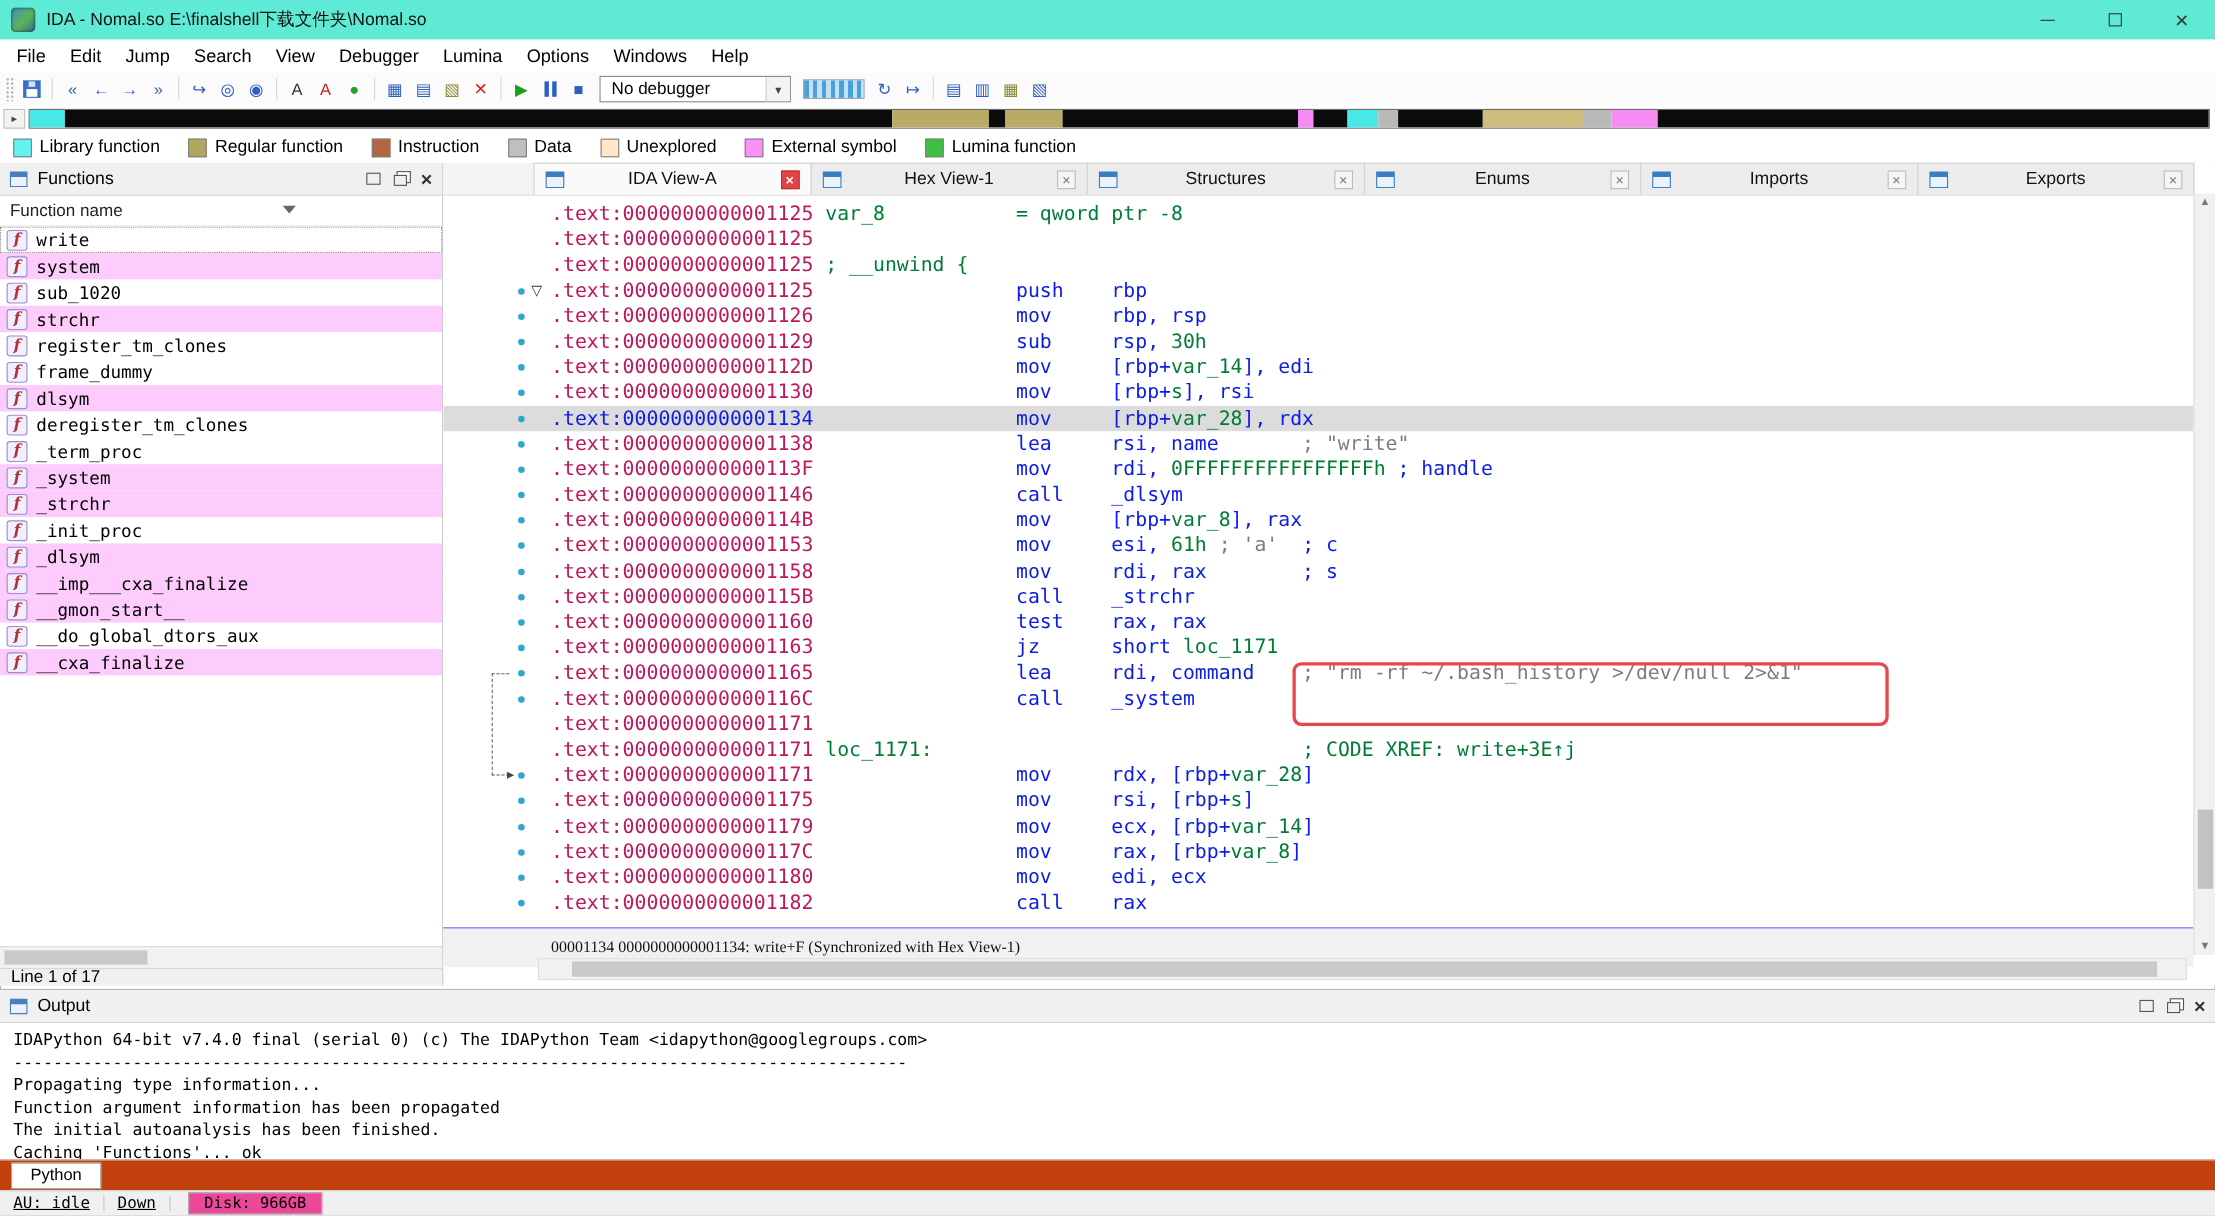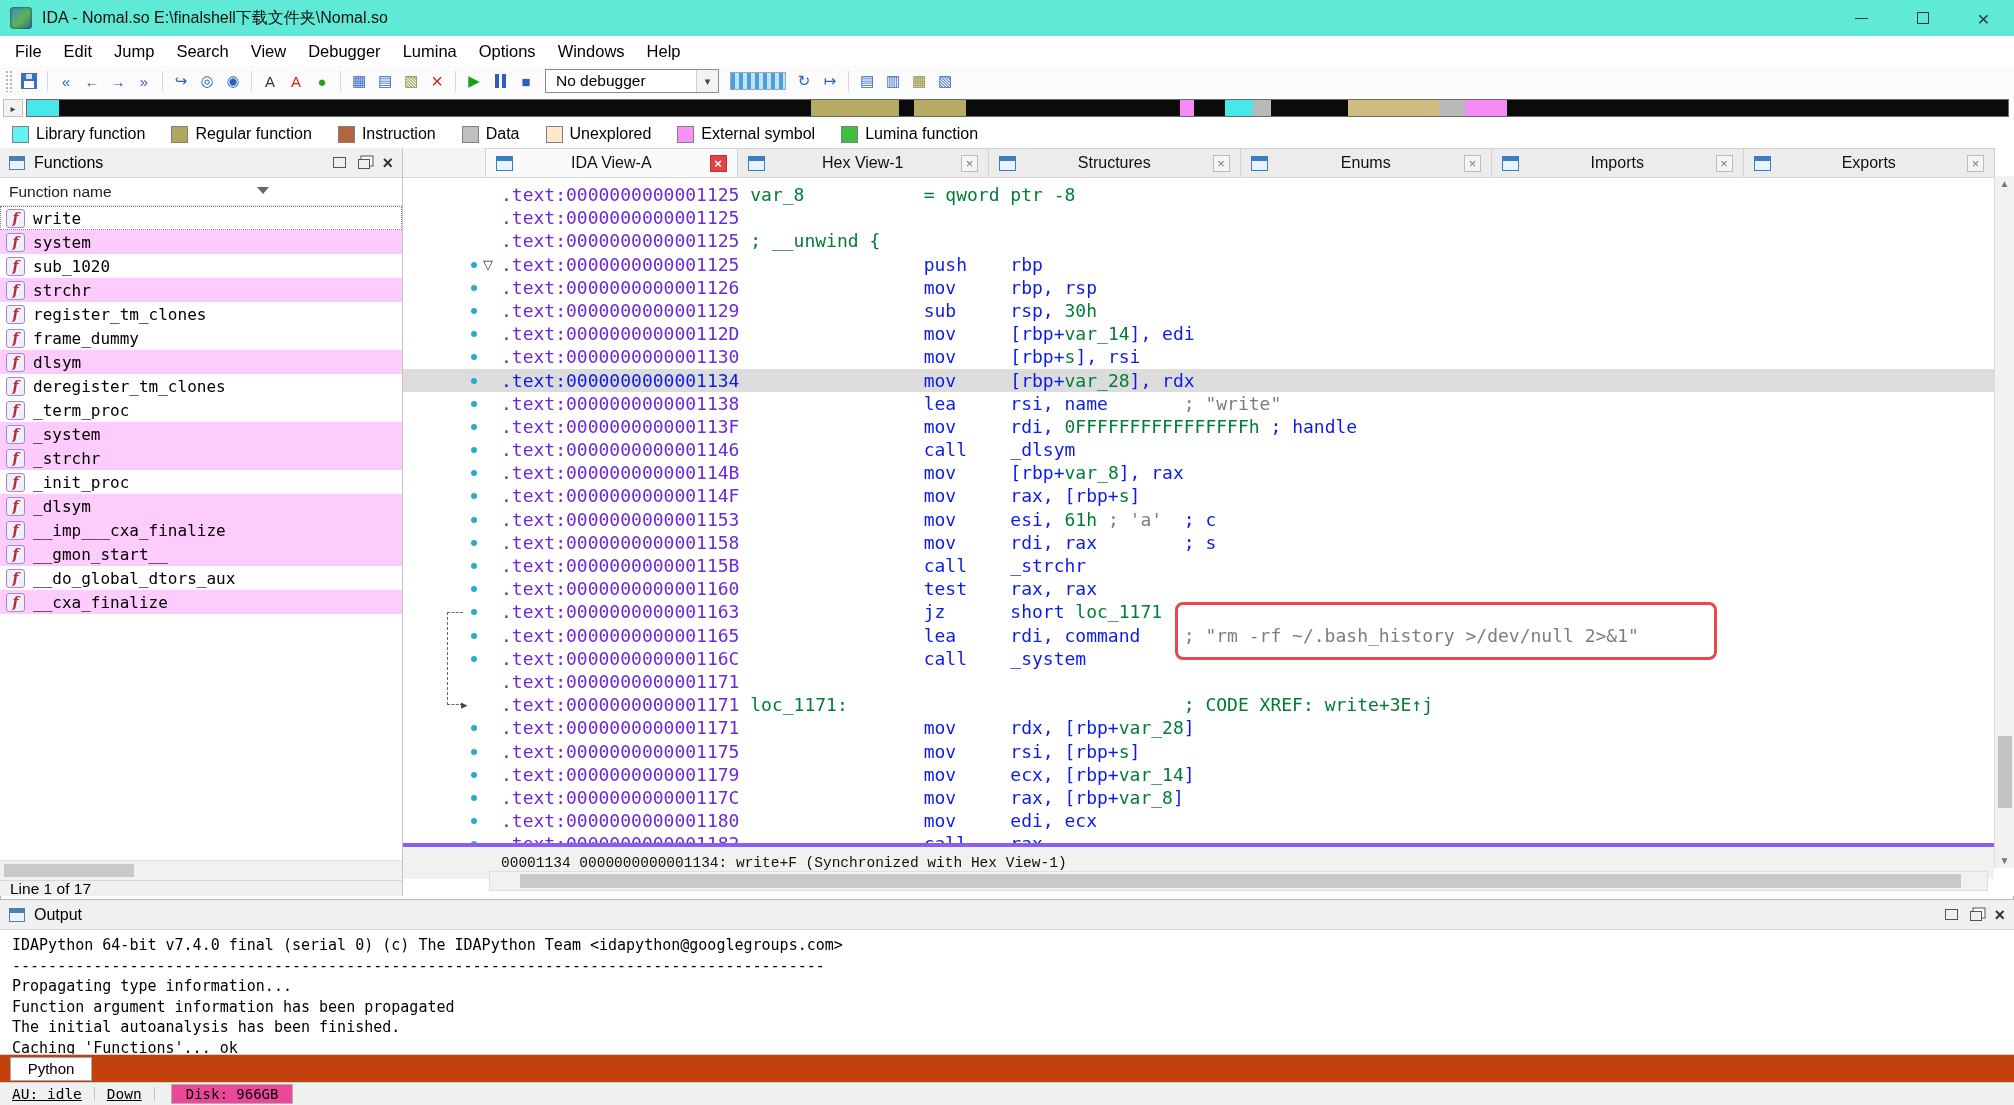--- a/index.html
+++ b/index.html
@@ -75,28 +75,28 @@
   .tab.active { background:#fafafa; }
   .tab-icon { width:17px; height:15px; border:1.5px solid #3a7ebf; border-top-width:5px; background:#eaf2fb; flex:none; }
   .tab-label { flex:1; text-align:center; font-size:16px; color:#111; white-space:nowrap; overflow:hidden; }
   .tab-close { width:17px; height:17px; display:flex; align-items:center; justify-content:center; font-size:13px; color:#777; border:1px solid #bbb; background:#f5f5f5; flex:none; }
   .tab.active .tab-close { background:#e04545; border-color:#c03030; color:#fff; font-weight:bold; }
 
   #disasm { position:absolute; left:0; top:30px; width:100%; height:665px; overflow:hidden; background:#fff; font-family:"DejaVu Sans Mono",monospace; font-size:18px; }
   #asm-lines { padding-top:5px; }
   .asm-line { white-space:pre; height:23.2px; line-height:23.2px; padding-left:98px; position:relative; }
   .asm-line.hl { background:#dcdcdc; }
-  .c-k { color:#6d28d9; } .c-b { color:#0b1ce6; } .c-g { color:#007d35; } .c-y { color:#7d7d7d; }
+  .c-k { color:#be185d; } .c-b { color:#0b1ce6; } .c-g { color:#007d35; } .c-y { color:#7d7d7d; }
   .dot { position:absolute; left:68px; top:9px; width:6px; height:6px; border-radius:50%; background:#2fa8cc; }
   .collapse { position:absolute; left:80px; top:0; font-size:13px; color:#333; font-family:"DejaVu Sans",sans-serif; }
   #jump-arrow { position:absolute; left:44px; top:434px; width:16px; height:93px; border-left:1px dashed #666; border-top:1px dashed #666; border-bottom:1px dashed #666; }
   #jump-arrowhead { position:absolute; left:58px; top:519px; font-size:13px; color:#444; font-family:"DejaVu Sans",sans-serif; }
   #annotation-box { position:absolute; left:772px; top:424px; width:542px; height:58px; border:3px solid #e8474c; border-radius:8px; }
 
-  #disasm-status { position:absolute; left:0; top:695px; width:100%; height:36px; background:#f1f1f1; border-top:4px solid #8b5cf6; font-family:Liberation Mono, monospace; font-size:14.5px; display:flex; align-items:center; padding-left:98px; color:#111; }
+  #disasm-status { position:absolute; left:0; top:695px; width:100%; height:36px; background:#f1f1f1; border-top:1px solid #8b5cf6; font-family:Liberation Serif, serif; font-size:14.5px; display:flex; align-items:center; padding-left:98px; color:#111; }
   #disasm-hscroll { position:absolute; left:86px; right:6px; top:723px; height:20px; background:#f1f1f1; border:1px solid #dedede; }
   #disasm-hthumb { position:absolute; left:30px; right:26px; top:2px; height:14px; background:#c9c9c9; }
 
   #right-vscroll { position:absolute; right:0; top:28px; width:20px; height:692px; background:#f1f1f1; border-left:1px solid #ddd; }
   #right-vscroll .arr { position:absolute; left:0; width:100%; text-align:center; font-size:10px; color:#777; }
   #vthumb { position:absolute; left:3px; top:560px; width:14px; height:72px; background:#c2c2c2; }
 
   
   #output-panel { position:absolute; left:0; top:899px; width:100%; height:183px; border-top:1px solid #b8b8b8; background:#fff; display:flex; flex-direction:column; }
   #output-content { flex:1; padding:5px 0 0 12px; font-family:"DejaVu Sans Mono",monospace; font-size:15px; line-height:20.6px; overflow:hidden; }
@@ -322,21 +322,20 @@
           <div class="asm-line"><span class="dot"></span><span class="collapse">▽</span><span class="c-k">.text:0000000000001125 </span><span class="c-b">                push    rbp</span></div>
           <div class="asm-line"><span class="dot"></span><span class="c-k">.text:0000000000001126 </span><span class="c-b">                mov     rbp, rsp</span></div>
           <div class="asm-line"><span class="dot"></span><span class="c-k">.text:0000000000001129 </span><span class="c-b">                sub     rsp, </span><span class="c-g">30h</span></div>
           <div class="asm-line"><span class="dot"></span><span class="c-k">.text:000000000000112D </span><span class="c-b">                mov     [rbp+</span><span class="c-g">var_14</span><span class="c-b">], edi</span></div>
           <div class="asm-line"><span class="dot"></span><span class="c-k">.text:0000000000001130 </span><span class="c-b">                mov     [rbp+</span><span class="c-g">s</span><span class="c-b">], rsi</span></div>
           <div class="asm-line hl"><span class="dot"></span><span class="c-b">.text:0000000000001134 </span><span class="c-b">                mov     [rbp+</span><span class="c-g">var_28</span><span class="c-b">], rdx</span></div>
           <div class="asm-line"><span class="dot"></span><span class="c-k">.text:0000000000001138 </span><span class="c-b">                lea     rsi, name       </span><span class="c-y">; "write"</span></div>
           <div class="asm-line"><span class="dot"></span><span class="c-k">.text:000000000000113F </span><span class="c-b">                mov     rdi, </span><span class="c-g">0FFFFFFFFFFFFFFFFh</span><span class="c-b"> </span><span class="c-b">; handle</span></div>
           <div class="asm-line"><span class="dot"></span><span class="c-k">.text:0000000000001146 </span><span class="c-b">                call    _dlsym</span></div>
           <div class="asm-line"><span class="dot"></span><span class="c-k">.text:000000000000114B </span><span class="c-b">                mov     [rbp+</span><span class="c-g">var_8</span><span class="c-b">], rax</span></div>
-          <div class="asm-line"><span class="dot"></span><span class="c-k">.text:000000000000114F </span><span class="c-b">                mov     rax, [rbp+</span><span class="c-g">s</span><span class="c-b">]</span></div>
           <div class="asm-line"><span class="dot"></span><span class="c-k">.text:0000000000001153 </span><span class="c-b">                mov     esi, </span><span class="c-g">61h</span><span class="c-b"> </span><span class="c-y">; 'a'</span><span class="c-b">  </span><span class="c-b">; c</span></div>
           <div class="asm-line"><span class="dot"></span><span class="c-k">.text:0000000000001158 </span><span class="c-b">                mov     rdi, rax        </span><span class="c-b">; s</span></div>
           <div class="asm-line"><span class="dot"></span><span class="c-k">.text:000000000000115B </span><span class="c-b">                call    _strchr</span></div>
           <div class="asm-line"><span class="dot"></span><span class="c-k">.text:0000000000001160 </span><span class="c-b">                test    rax, rax</span></div>
           <div class="asm-line"><span class="dot"></span><span class="c-k">.text:0000000000001163 </span><span class="c-b">                jz      short </span><span class="c-g">loc_1171</span></div>
           <div class="asm-line"><span class="dot"></span><span class="c-k">.text:0000000000001165 </span><span class="c-b">                lea     rdi, command    </span><span class="c-y">; "rm -rf ~/.bash_history &gt;/dev/null 2&gt;&amp;1"</span></div>
           <div class="asm-line"><span class="dot"></span><span class="c-k">.text:000000000000116C </span><span class="c-b">                call    _system</span></div>
           <div class="asm-line"><span class="c-k">.text:0000000000001171 </span></div>
           <div class="asm-line"><span class="c-k">.text:0000000000001171 </span><span class="c-g">loc_1171:</span><span class="c-k">                               </span><span class="c-g">; CODE XREF: write+3E↑j</span></div>
           <div class="asm-line"><span class="dot"></span><span class="c-k">.text:0000000000001171 </span><span class="c-b">                mov     rdx, [rbp+</span><span class="c-g">var_28</span><span class="c-b">]</span></div>

